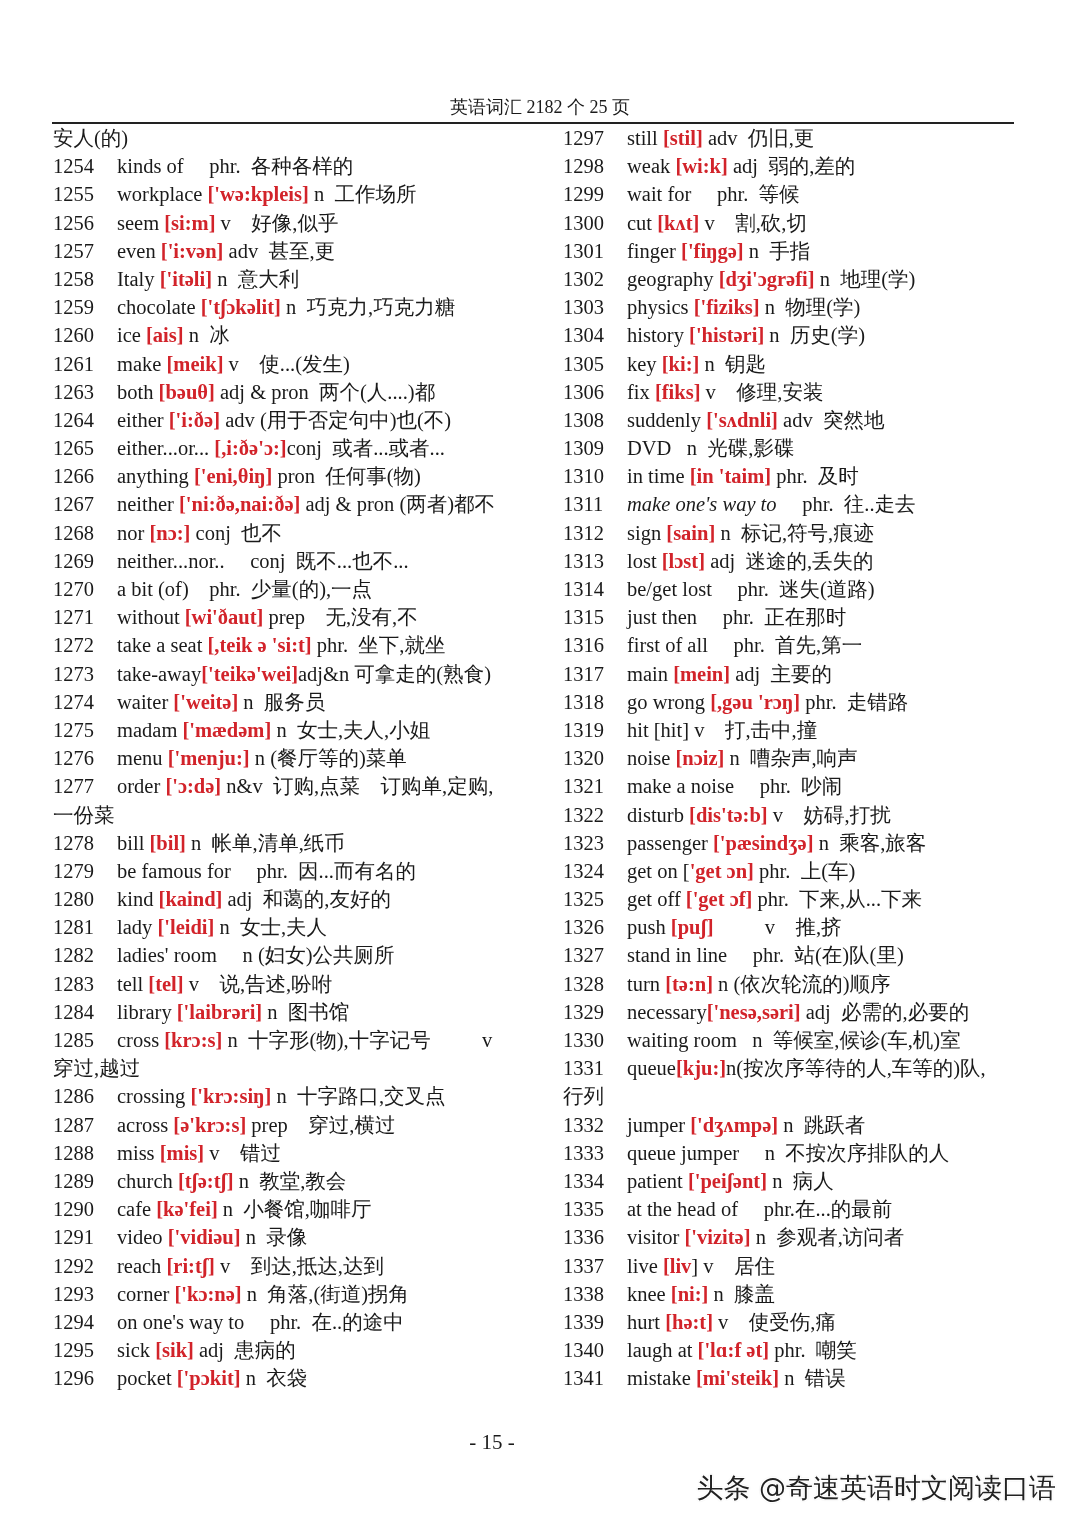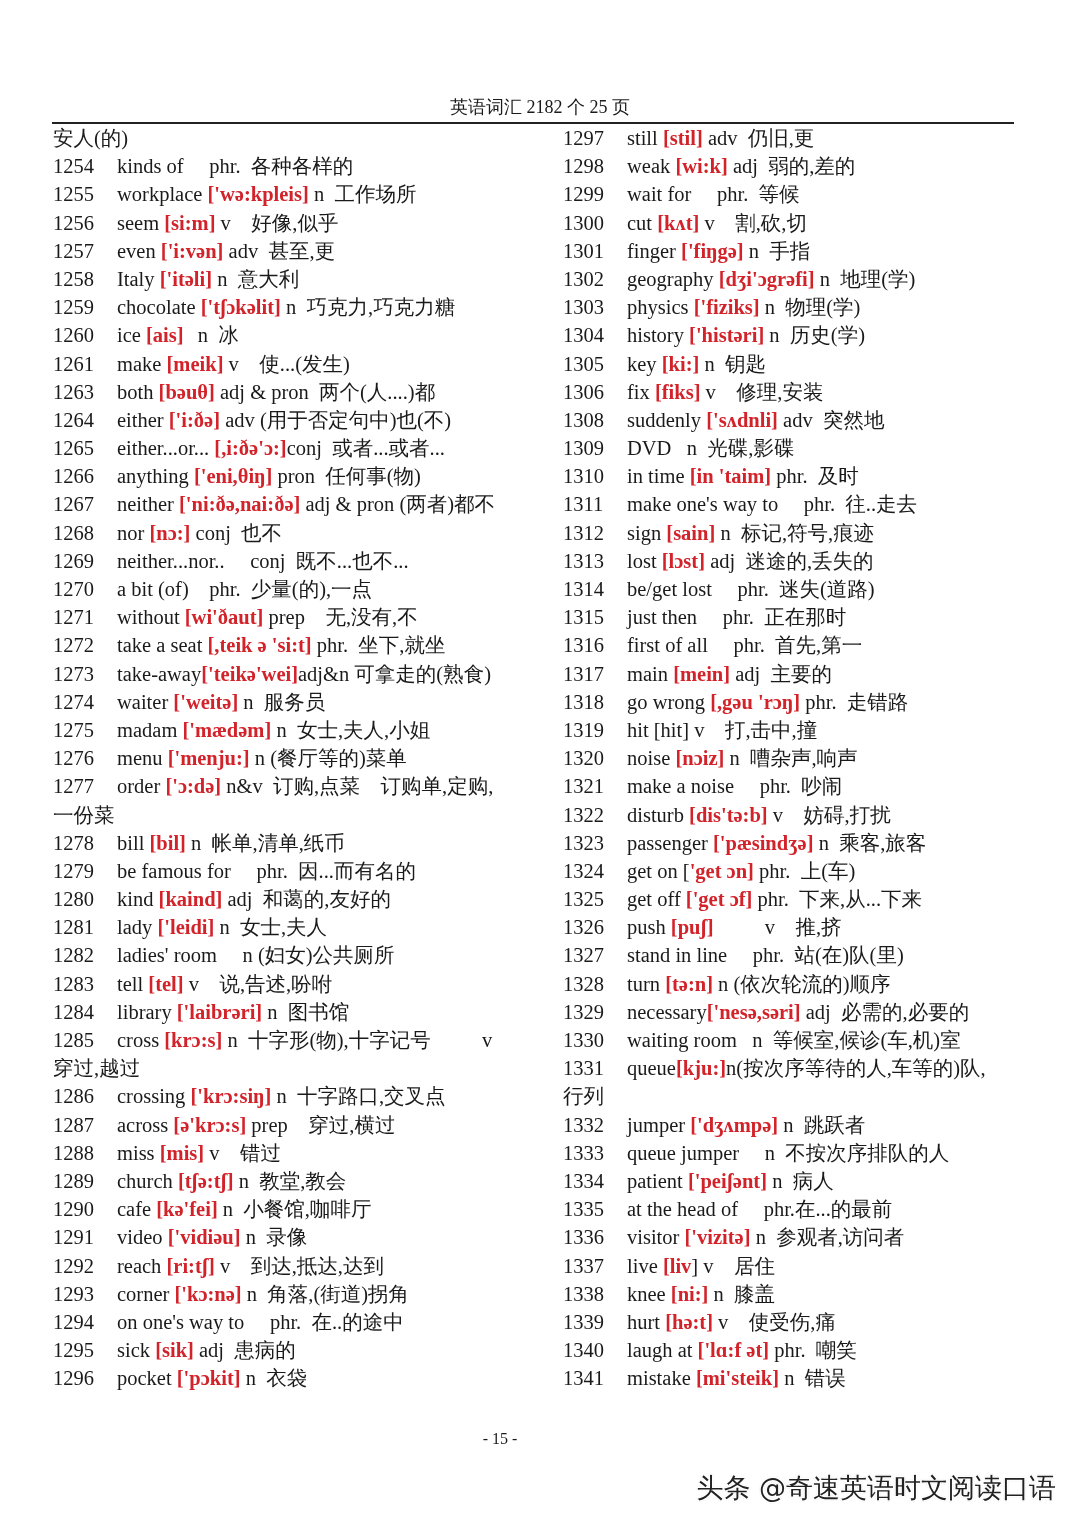--- a/index.html
+++ b/index.html
@@ -19,22 +19,22 @@
     position: absolute; top: 124px; width: 500px;
     font-size: 20.5px; line-height: 28.2px;
   }
   .col.left { left: 53px; }
   .col.right { left: 563px; }
   .line { white-space: nowrap; height: 28.2px; }
   .num { display: inline-block; width: 64px; }
   .phon { color: #d2232a; font-weight: bold; }
   .cont { white-space: nowrap; height: 28.2px; }
   .footer {
-    position: absolute; left: 8px; top: 1430px; width: 984px; text-align: center;
-    font-size: 16px;
+    position: absolute; left: 0; top: 1430px; width: 984px; text-align: center;
+    font-size: 21px;
   }
   .watermark {
     position: absolute; right: 24px; top: 1470px;
     font-family: "DejaVu Sans", sans-serif; font-size: 27px; color: #222;
     text-shadow: 1px 1px 0 #fff, -1px -1px 0 #fff, 1px -1px 0 #fff, -1px 1px 0 #fff, 0 0 2px #888;
   }
 </style>
 </head>
 <body>
 
@@ -43,21 +43,21 @@
 
 <div class="col left">
   <div class="cont">安人(的)</div>
   <div id="left-entries">
       <div class="line"><span class="num" style="white-space: pre;">1254</span><span style="white-space: pre;">kinds of </span><span style="white-space: pre;">    phr.  各种各样的</span></div>
       <div class="line"><span class="num" style="white-space: pre;">1255</span><span style="white-space: pre;">workplace </span><span class="phon" style="white-space: pre;">['wə:kpleis]</span><span style="white-space: pre;"> n  工作场所</span></div>
       <div class="line"><span class="num" style="white-space: pre;">1256</span><span style="white-space: pre;">seem </span><span class="phon" style="white-space: pre;">[si:m]</span><span style="white-space: pre;"> v    好像,似乎</span></div>
       <div class="line"><span class="num" style="white-space: pre;">1257</span><span style="white-space: pre;">even </span><span class="phon" style="white-space: pre;">['i:vən]</span><span style="white-space: pre;"> adv  甚至,更</span></div>
       <div class="line"><span class="num" style="white-space: pre;">1258</span><span style="white-space: pre;">Italy </span><span class="phon" style="white-space: pre;">['itəli]</span><span style="white-space: pre;"> n  意大利</span></div>
       <div class="line"><span class="num" style="white-space: pre;">1259</span><span style="white-space: pre;">chocolate </span><span class="phon" style="white-space: pre;">['tʃɔkəlit]</span><span style="white-space: pre;"> n  巧克力,巧克力糖</span></div>
-      <div class="line"><span class="num" style="white-space: pre;">1260</span><span style="white-space: pre;">ice </span><span class="phon" style="white-space: pre;">[ais]</span><span style="white-space: pre; padding-left: 9px;"> n  冰</span></div>
+      <div class="line"><span class="num" style="white-space: pre;">1260</span><span style="white-space: pre;">ice </span><span class="phon" style="white-space: pre;">[ais]</span><span style="white-space: pre;"> n  冰</span></div>
       <div class="line"><span class="num" style="white-space: pre;">1261</span><span style="white-space: pre;">make </span><span class="phon" style="white-space: pre;">[meik]</span><span style="white-space: pre;"> v    使...(发生)</span></div>
       <div class="line"><span class="num" style="white-space: pre;">1263</span><span style="white-space: pre;">both </span><span class="phon" style="white-space: pre;">[bəuθ]</span><span style="white-space: pre; text-align: center;"> adj &amp; pron  两个(人....)都</span></div>
       <div class="line"><span class="num" style="white-space: pre;">1264</span><span style="white-space: pre;">either </span><span class="phon" style="white-space: pre;">['i:ðə]</span><span style="white-space: pre;"> adv (用于否定句中)也(不)</span></div>
       <div class="line"><span class="num" style="white-space: pre;">1265</span><span style="white-space: pre;">either...or... </span><span class="phon" style="white-space: pre;">[,i:ðə'ɔ:]</span><span style="white-space: pre;">conj  或者...或者...</span></div>
       <div class="line"><span class="num" style="white-space: pre;">1266</span><span style="white-space: pre;">anything </span><span class="phon" style="white-space: pre;">['eni,θiŋ]</span><span style="white-space: pre;"> pron  任何事(物)</span></div>
       <div class="line"><span class="num" style="white-space: pre;">1267</span><span style="white-space: pre;">neither </span><span class="phon" style="white-space: pre;">['ni:ðə,nai:ðə]</span><span style="white-space: pre;"> adj &amp; pron (两者)都不</span></div>
       <div class="line"><span class="num" style="white-space: pre;">1268</span><span style="white-space: pre;">nor </span><span class="phon" style="white-space: pre;">[nɔ:]</span><span style="white-space: pre;"> conj  也不</span></div>
       <div class="line"><span class="num" style="white-space: pre;">1269</span><span style="white-space: pre;">neither...nor.. </span><span style="white-space: pre;">    conj  既不...也不...</span></div>
       <div class="line"><span class="num" style="white-space: pre;">1270</span><span style="white-space: pre;">a bit (of) </span><span style="white-space: pre;">   phr.  少量(的),一点</span></div>
       <div class="line"><span class="num" style="white-space: pre;">1271</span><span style="white-space: pre;">without </span><span class="phon" style="white-space: pre;">[wi'ðaut]</span><span style="white-space: pre;"> prep    无,没有,不</span></div>
@@ -99,21 +99,21 @@
       <div class="line"><span class="num" style="white-space: pre;">1300</span><span style="white-space: pre;">cut </span><span class="phon" style="white-space: pre;">[kʌt]</span><span style="white-space: pre;"> v    割,砍,切</span></div>
       <div class="line"><span class="num" style="white-space: pre;">1301</span><span style="white-space: pre;">finger </span><span class="phon" style="white-space: pre;">['fiŋgə]</span><span style="white-space: pre;"> n  手指</span></div>
       <div class="line"><span class="num" style="white-space: pre;">1302</span><span style="white-space: pre;">geography </span><span class="phon" style="white-space: pre;">[dʒi'ɔgrəfi]</span><span style="white-space: pre;"> n  地理(学)</span></div>
       <div class="line"><span class="num" style="white-space: pre;">1303</span><span style="white-space: pre;">physics </span><span class="phon" style="white-space: pre;">['fiziks]</span><span style="white-space: pre;"> n  物理(学)</span></div>
       <div class="line"><span class="num" style="white-space: pre;">1304</span><span style="white-space: pre;">history </span><span class="phon" style="white-space: pre;">['histəri]</span><span style="white-space: pre;"> n  历史(学)</span></div>
       <div class="line"><span class="num" style="white-space: pre;">1305</span><span style="white-space: pre;">key </span><span class="phon" style="white-space: pre;">[ki:]</span><span style="white-space: pre;"> n  钥匙</span></div>
       <div class="line"><span class="num" style="white-space: pre;">1306</span><span style="white-space: pre;">fix </span><span class="phon" style="white-space: pre;">[fiks]</span><span style="white-space: pre;"> v    修理,安装</span></div>
       <div class="line"><span class="num" style="white-space: pre;">1308</span><span style="white-space: pre;">suddenly </span><span class="phon" style="white-space: pre;">['sʌdnli]</span><span style="white-space: pre;"> adv  突然地</span></div>
       <div class="line"><span class="num" style="white-space: pre;">1309</span><span style="white-space: pre;">DVD </span><span style="white-space: pre;">  n  光碟,影碟</span></div>
       <div class="line"><span class="num" style="white-space: pre;">1310</span><span style="white-space: pre;">in time </span><span class="phon" style="white-space: pre;">[in 'taim]</span><span style="white-space: pre;"> phr.  及时</span></div>
-      <div class="line"><span class="num" style="white-space: pre;">1311</span><span style="white-space: pre;">make one's way to </span><span style="white-space: pre;">    phr.  往..走去</span></div>
+      <div class="line"><span class="num" style="white-space: pre;">1311</span><span style="white-space: pre; font-style: italic;">make one's way to </span><span style="white-space: pre;">    phr.  往..走去</span></div>
       <div class="line"><span class="num" style="white-space: pre;">1312</span><span style="white-space: pre;">sign </span><span class="phon" style="white-space: pre;">[sain]</span><span style="white-space: pre;"> n  标记,符号,痕迹</span></div>
       <div class="line"><span class="num" style="white-space: pre;">1313</span><span style="white-space: pre;">lost </span><span class="phon" style="white-space: pre;">[lɔst]</span><span style="white-space: pre;"> adj  迷途的,丢失的</span></div>
       <div class="line"><span class="num" style="white-space: pre;">1314</span><span style="white-space: pre;">be/get lost </span><span style="white-space: pre;">    phr.  迷失(道路)</span></div>
       <div class="line"><span class="num" style="white-space: pre;">1315</span><span style="white-space: pre;">just then </span><span style="white-space: pre;">    phr.  正在那时</span></div>
       <div class="line"><span class="num" style="white-space: pre;">1316</span><span style="white-space: pre;">first of all </span><span style="white-space: pre; margin-top: 12px;">    phr.  首先,第一</span></div>
       <div class="line"><span class="num" style="white-space: pre;">1317</span><span style="white-space: pre;">main </span><span class="phon" style="white-space: pre;">[mein]</span><span style="white-space: pre;"> adj  主要的</span></div>
       <div class="line"><span class="num" style="white-space: pre;">1318</span><span style="white-space: pre;">go wrong </span><span class="phon" style="white-space: pre;">[,gəu 'rɔŋ]</span><span style="white-space: pre;"> phr.  走错路</span></div>
       <div class="line"><span class="num" style="white-space: pre;">1319</span><span style="white-space: pre;">hit [hit] </span><span style="white-space: pre;">v    打,击中,撞</span></div>
       <div class="line"><span class="num" style="white-space: pre;">1320</span><span style="white-space: pre;">noise </span><span class="phon" style="white-space: pre;">[nɔiz]</span><span style="white-space: pre;"> n  嘈杂声,响声</span></div>
       <div class="line"><span class="num" style="white-space: pre;">1321</span><span style="white-space: pre;">make a noise </span><span style="white-space: pre;">    phr.  吵闹</span></div>

